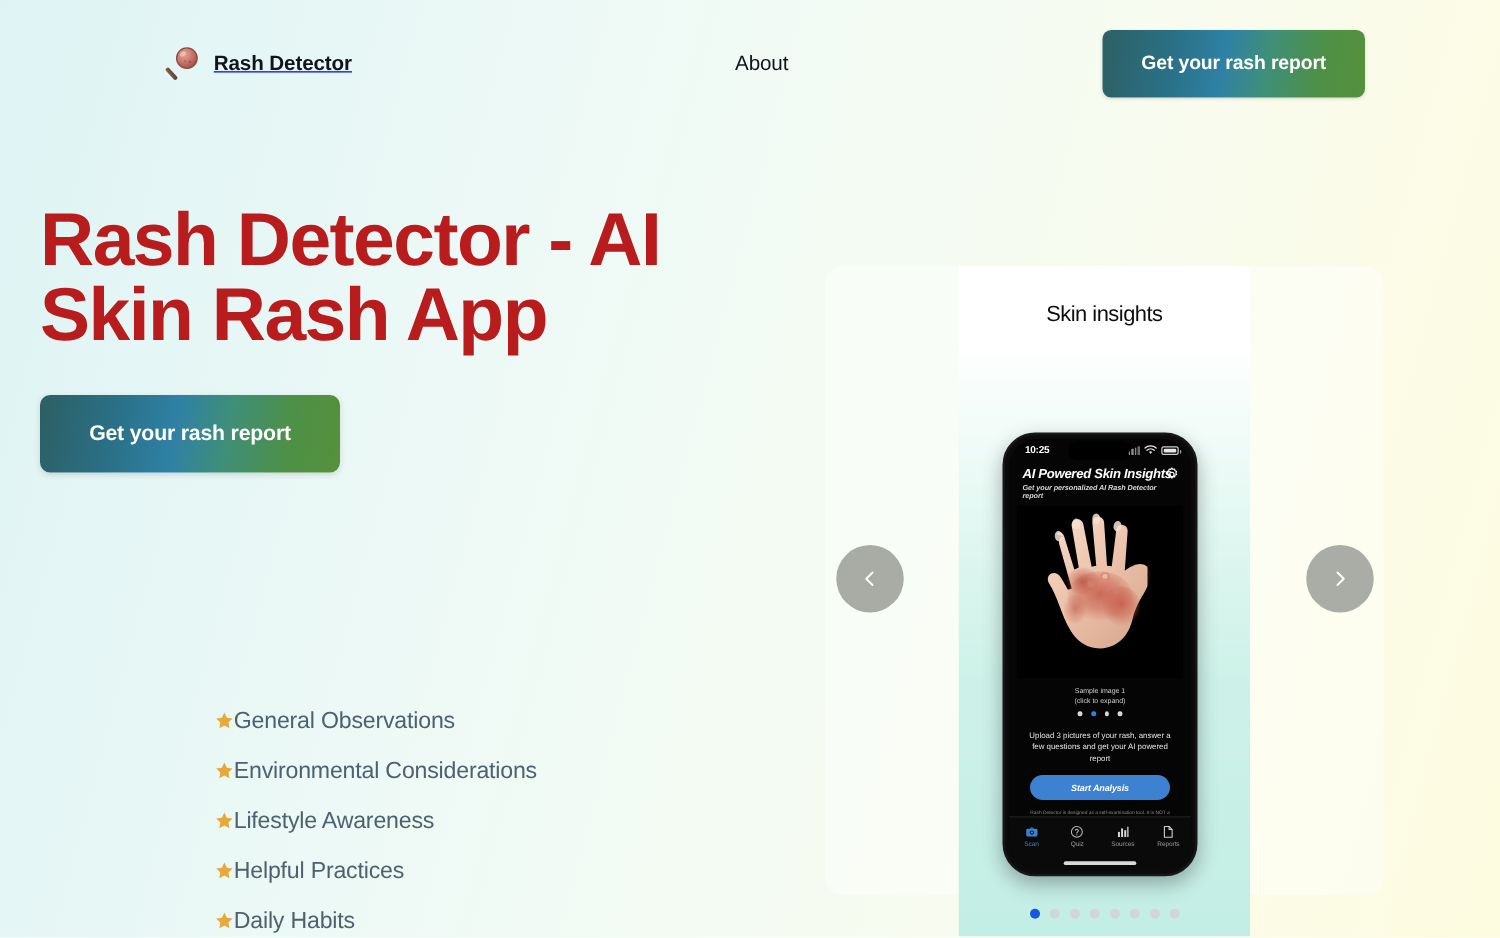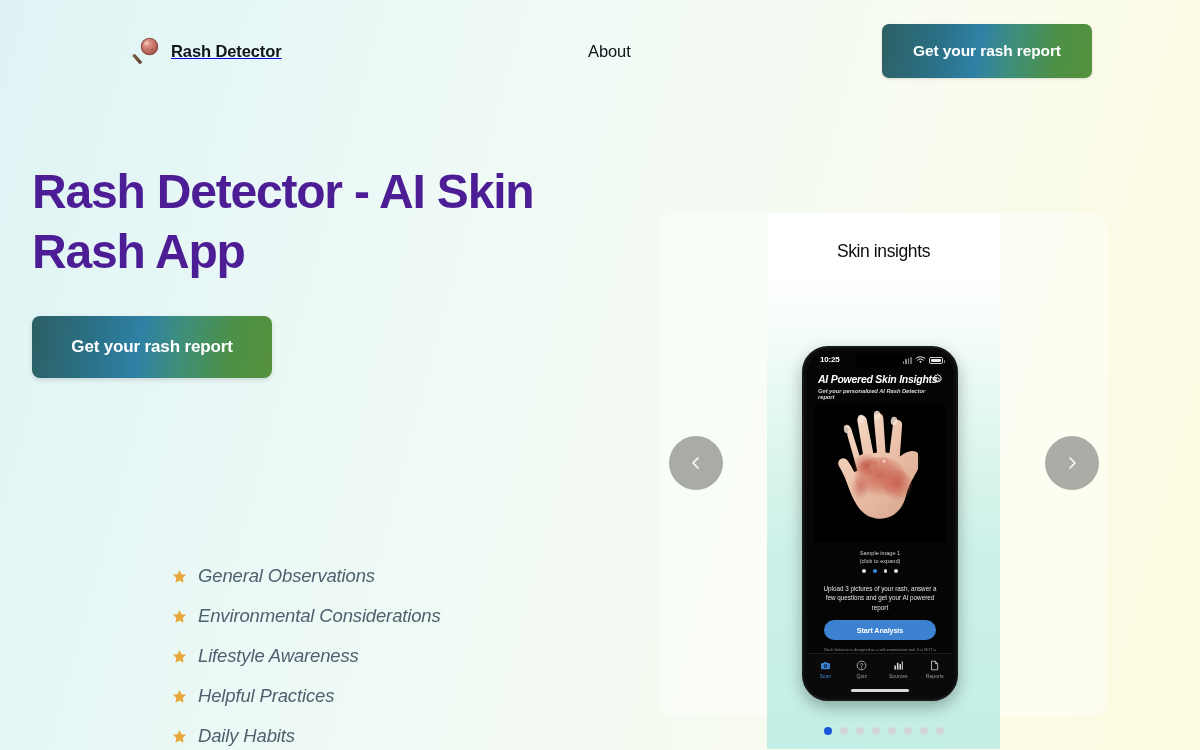--- a/index.html
+++ b/index.html
@@ -82,24 +82,24 @@
   }
 
   
   .hero-left {
     position: absolute;
     left: 32px;
     top: 162px;
     width: 600px;
   }
   .hero-title {
-    font-size: 48px;
+    font-size: 60px;
     line-height: 60px;
     font-weight: 800;
-    color: #4c1d95;
+    color: #b91c1c;
     letter-spacing: -1.2px;
     max-width: 530px;
   }
   .hero-sub {
     margin-top: 25px;
     font-size: 18.5px;
     line-height: 28px;
     color: #3d4f5c;
     max-width: 545px;
     letter-spacing: -0.15px;
@@ -129,23 +129,21 @@
   
   .feature-list {
     position: absolute;
     left: 172px;
     top: 556px;
     list-style: none;
   }
   .feature-item {
     display: flex;
     align-items: center;
-    gap: 11px;
     height: 40px;
-    font-style: italic;
   }
   .feature-star {
     width: 15px; height: 15px;
     display: block;
     flex: 0 0 auto;
   }
   .feature-label {
     font-size: 18.5px;
     color: #4e616e;
     letter-spacing: -0.15px;
@@ -330,20 +328,21 @@
     width: 112px; height: 20px;
     border: none;
     border-radius: 10px;
     background: #3d82d0;
     color: #fff;
     font-family: "Liberation Sans", sans-serif;
     font-size: 7.2px;
     font-weight: 700;
     letter-spacing: -0.1px;
     cursor: pointer;
+    font-style: italic;
   }
   .disclaimer {
     margin: 7px 10px 0 10px;
     text-align: center;
     font-size: 3.9px;
     line-height: 5.6px;
     color: #8c8c8c;
   }
   .tabbar {
     position: absolute;

